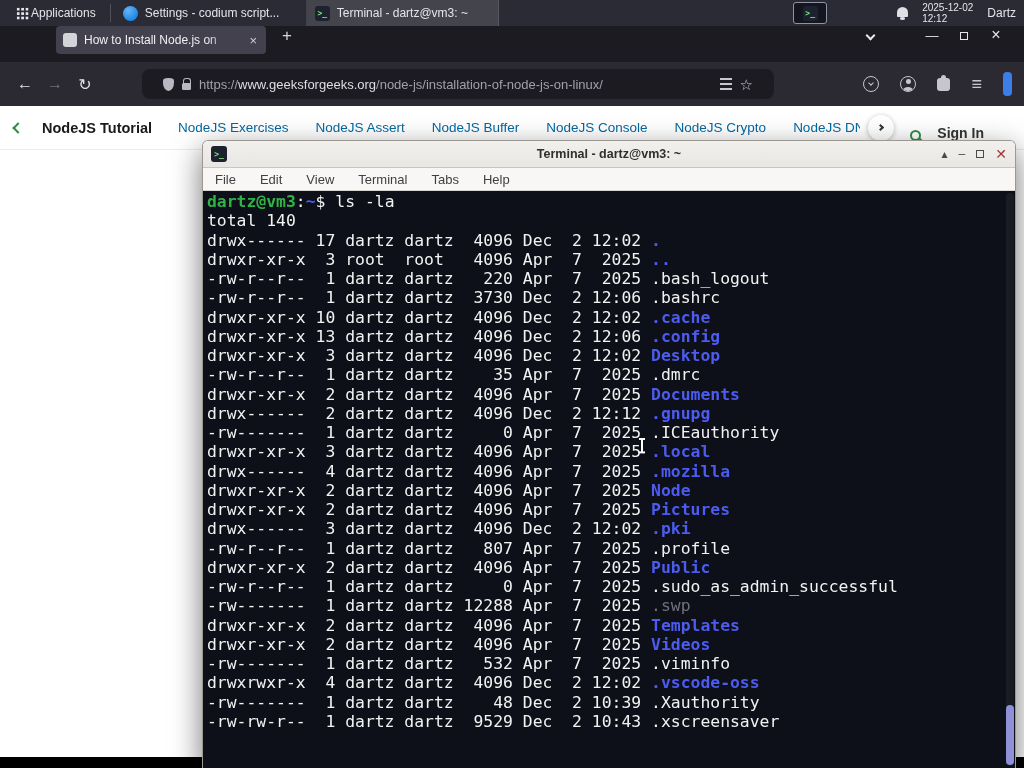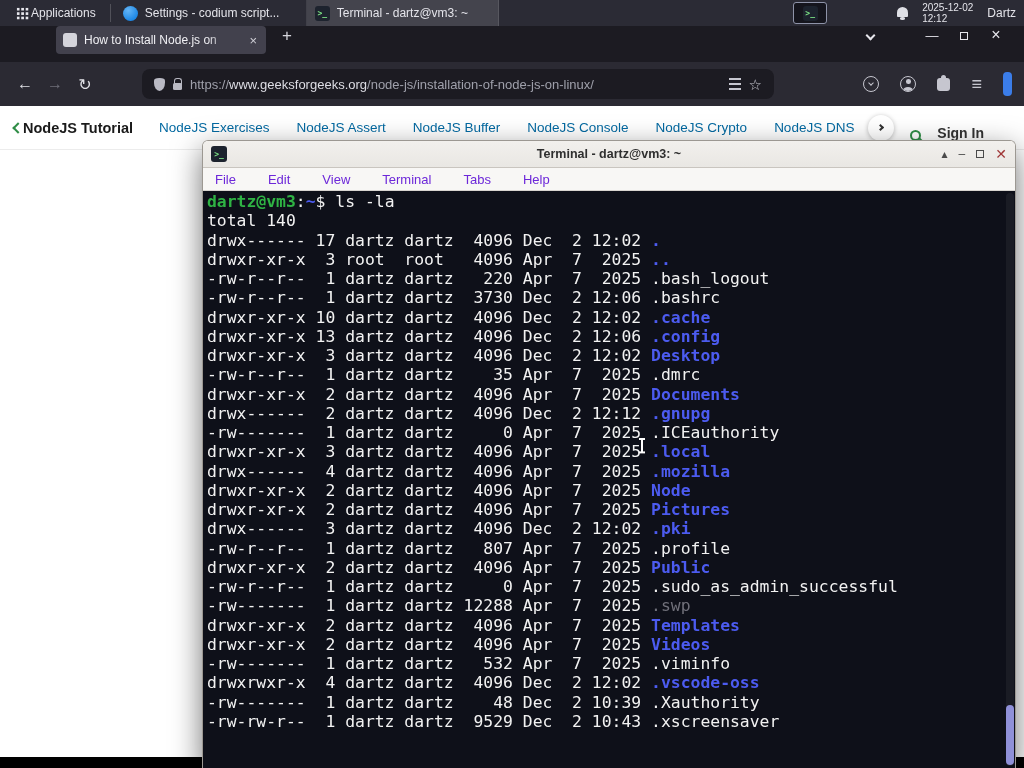--- a/index.html
+++ b/index.html
@@ -55,21 +55,21 @@
   .chev.right{transform:rotate(-45deg);}
   .winbtn{width:32px;text-align:center;font-size:13px;}
   .sq{display:inline-block;width:8px;height:8px;border:1px solid currentColor;}
   .tab-controls .gap{width:42px;}
 
   .navbar{height:44px;background:var(--ff-toolbar);display:flex;align-items:center;padding:0 10px;flex:0 0 auto;}
   .nav-btn{width:30px;height:30px;display:flex;align-items:center;justify-content:center;
     color:#e0e0e6;font-size:16px;border-radius:4px;}
   .nav-btn.dim{color:#6f6f7a;}
   .urlbar{margin-left:42px;width:632px;height:30px;background:var(--ff-tabbar);border-radius:8px;
-    display:flex;align-items:center;gap:8px;padding:0 12px;font-size:13px;}
+    display:flex;align-items:center;gap:8px;padding:0 21px;font-size:13px;}
   .url-prefix,.url-path{color:#9fa0ab;}
   .url-host{color:#dddde4;}
   .url-text{flex:1;overflow:hidden;white-space:nowrap;display:flex;}
   .shield{width:11px;height:13px;background:#b9b9c3;border-radius:5.5px 5.5px 6px 6px / 3px 3px 9px 9px;flex:0 0 auto;}
   .lock{width:9px;height:7px;background:#b9b9c3;border-radius:1.5px;position:relative;margin-top:4px;flex:0 0 auto;}
   .lock::before{content:'';position:absolute;top:-5px;left:1.2px;width:6px;height:6px;
     border:1.5px solid #b9b9c3;border-bottom:none;border-radius:3px 3px 0 0;}
   .reader{width:12px;height:12px;flex:0 0 auto;
     background:linear-gradient(#c6c6cf 0 2px,transparent 2px 5px,#c6c6cf 5px 7px,transparent 7px 10px,#c6c6cf 10px 12px);}
   .star{color:#c6c6cf;font-size:15px;line-height:1;}
@@ -82,21 +82,21 @@
   .puzzle{width:13px;height:13px;background:#c6c6cf;border-radius:3px;position:relative;}
   .puzzle::before{content:'';position:absolute;top:-3px;left:4px;width:5px;height:5px;border-radius:50%;background:#c6c6cf;}
   .hamburger{font-size:18px;line-height:1;}
   .bluestrip{width:9px;height:24px;border-radius:4px;background:#3b7de9;}
 
   .site-header{height:44px;background:#fff;display:flex;align-items:center;padding:0 14px;
     flex:0 0 auto;border-bottom:1px solid #ececec;color:#1a1a1a;}
   .gchev{width:8px;height:8px;border-right:2.5px solid var(--gfg-green);border-bottom:2.5px solid var(--gfg-green);
     display:inline-block;flex:0 0 auto;}
   .gchev.left{transform:rotate(135deg);}
-  .gfg-active{font-weight:bold;font-size:14.5px;margin-left:1px;white-space:nowrap;}
+  .gfg-active{font-weight:bold;font-size:14.5px;margin-left:20px;white-space:nowrap;}
   .gfg-links{display:flex;gap:27px;margin-left:26px;overflow:hidden;flex:1;white-space:nowrap;}
   .gfg-link{font-size:13.5px;color:#0369a1;}
   .gfg-right{display:flex;align-items:flex-end;gap:16px;margin-left:8px;}
   .circle-btn{width:26px;height:26px;border-radius:50%;background:#fff;box-shadow:0 1px 5px rgba(0,0,0,.28);
     display:flex;align-items:center;justify-content:center;color:#333;flex:0 0 auto;}
   .circle-btn .chev{width:5px;height:5px;border-width:2px;margin-left:-2px;}
   .mag{width:11px;height:11px;border:2px solid var(--gfg-green);border-radius:50%;position:relative;flex:0 0 auto;}
   .mag::after{content:'';position:absolute;width:6px;height:2px;border-radius:1px;background:var(--gfg-green);
     right:-4.6px;bottom:-2px;transform:rotate(45deg);}
   .signin{font-size:14px;color:#333;font-weight:600;margin-right:26px;white-space:nowrap;}
@@ -109,21 +109,21 @@
   .t-titlebar{height:27px;background:linear-gradient(#f2f0ed,var(--titlebar-bg));border-bottom:1px solid #c9c5bf;
     position:relative;display:flex;align-items:center;padding:0 8px;flex:0 0 auto;}
   .t-title{position:absolute;left:0;right:0;text-align:center;font-size:12.5px;font-weight:bold;color:#2f2f2f;}
   .t-winicon{width:16px;height:16px;border-radius:3px;background:#1d232e;color:#7ee787;z-index:1;
     display:flex;align-items:center;justify-content:center;font:bold 8px "DejaVu Sans Mono",monospace;}
   .t-winicon::after{content:">_";}
   .t-buttons{margin-left:auto;display:flex;align-items:center;gap:11px;z-index:1;color:#4a4a4a;font-size:12px;}
   .t-buttons .sq{width:8px;height:8px;border-width:1.2px;}
   .t-close{color:#9f3535;font-size:14px;}
   .t-menubar{height:23px;background:#f8f7f5;border-bottom:1px solid #d8d5d0;display:flex;align-items:center;
-    gap:32px;padding:0 12px;font-size:13px;color:#6d28d9;flex:0 0 auto;}
+    gap:24px;padding:0 12px;font-size:13px;color:#404040;flex:0 0 auto;}
   .t-screen{flex:1;background:var(--term-bg);position:relative;overflow:hidden;
     font-family:"DejaVu Sans Mono",monospace;font-size:16.4px;color:var(--term-fg);padding:1px 0 0 4px;}
   .tline{white-space:pre;height:19.26px;line-height:19.26px;}
   .c-green{color:var(--term-green);font-weight:bold;}
   .c-blue{color:var(--term-blue);font-weight:bold;}
   .c-muted{color:var(--term-muted);}
   .t-scrolltrack{position:absolute;right:1px;top:2px;bottom:2px;width:8px;border-radius:4px;background:rgba(255,255,255,.05);}
   .t-scrollthumb{position:absolute;right:1px;bottom:3px;width:8px;height:60px;border-radius:4px;background:var(--scroll-thumb);}
   .ibeam{position:absolute;left:435px;top:247px;width:8px;height:15px;}
   .ibeam::before{content:'';position:absolute;left:3.2px;top:1px;bottom:1px;width:1.6px;background:#fff;}

